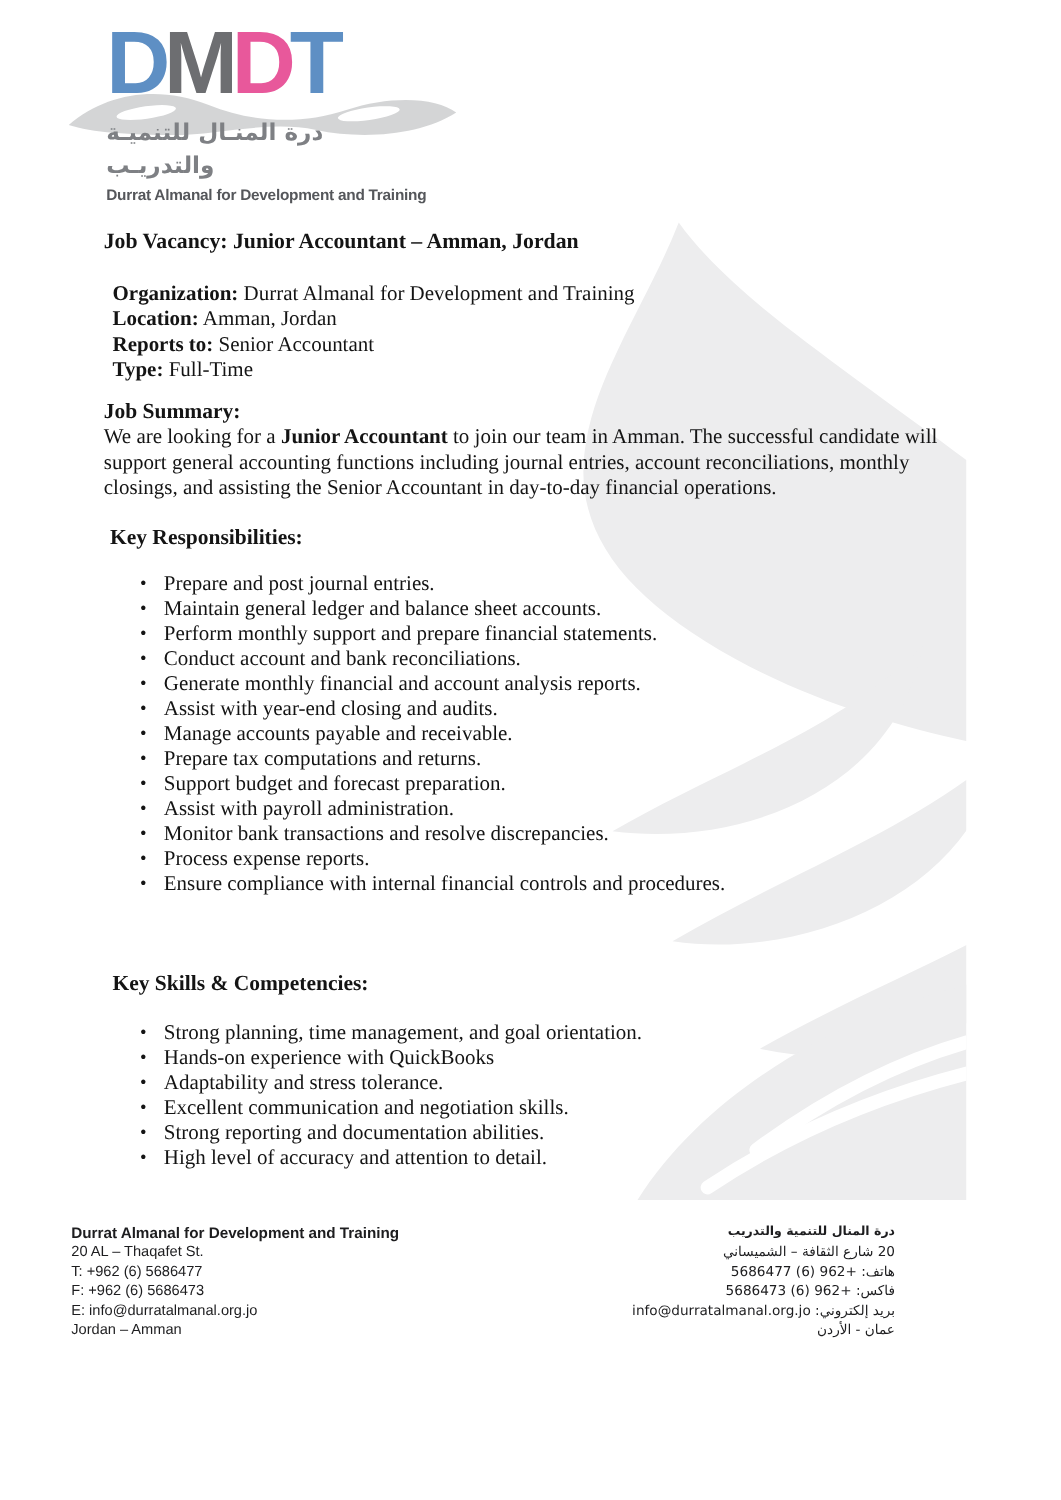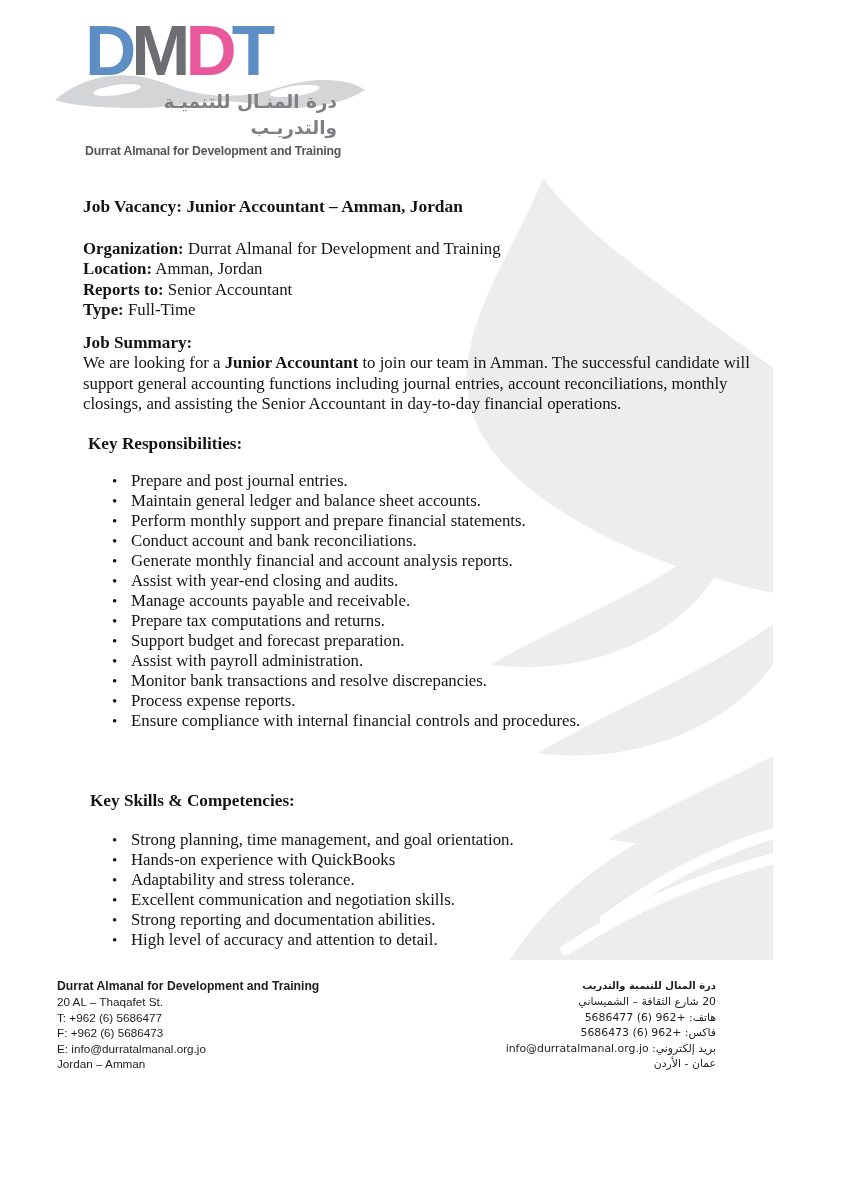--- a/index.html
+++ b/index.html
@@ -8,28 +8,28 @@
 
   
   .watermark{position:absolute;left:370px;top:175px;width:479px;height:785px;pointer-events:none;}
 
   
   .logo{position:absolute;left:85px;top:14px;width:262px;}
   .logo-wave{position:absolute;left:-30px;top:46px;width:312px;height:56px;z-index:0;}
   .logo-letters{position:relative;z-index:1;font-family:"Liberation Sans",sans-serif;
         font-weight:bold;font-size:71px;line-height:74px;letter-spacing:-5px;}
   .logo-ar{position:relative;z-index:1;direction:rtl;font-family:"DejaVu Sans",sans-serif;
-        font-weight:bold;font-size:18.5px;line-height:26px;color:#7e8084;width:252px;text-align:right;margin-top:1px;}
+        font-weight:bold;font-size:18.5px;line-height:26px;color:#7e8084;width:252px;text-align:left;margin-top:6px;}
   .logo-en{position:relative;z-index:1;font-family:"Liberation Sans",sans-serif;font-weight:bold;
         font-size:12.3px;letter-spacing:-0.2px;color:#55575b;margin-top:3px;white-space:nowrap;}
 
   
-  .content{position:absolute;left:83px;top:196px;width:691px;font-size:16.8px;line-height:20.5px;}
+  .content{position:absolute;left:83px;top:182px;width:691px;font-size:16.8px;line-height:20.5px;}
   .title{font-size:17.4px;font-weight:bold;margin:0 0 22px 0;}
-  .meta{margin:0;}
+  .meta{margin:7px;}
   .meta-line{margin:0;}
   .meta-line .lbl{font-weight:bold;}
   .sec-head{font-size:17.2px;font-weight:bold;margin:0;}
   .summary-head{margin-top:12px;}
   .para{margin:0;}
   .resp-head{margin-top:19px;padding-left:5px;}
   .skills-head{margin-top:60px;margin-left:7px;}
   ul.bullets{list-style:none;margin:0;padding:0 0 0 29px;}
   ul.resp{margin-top:17px;}
   ul.skills{margin-top:18px;}

